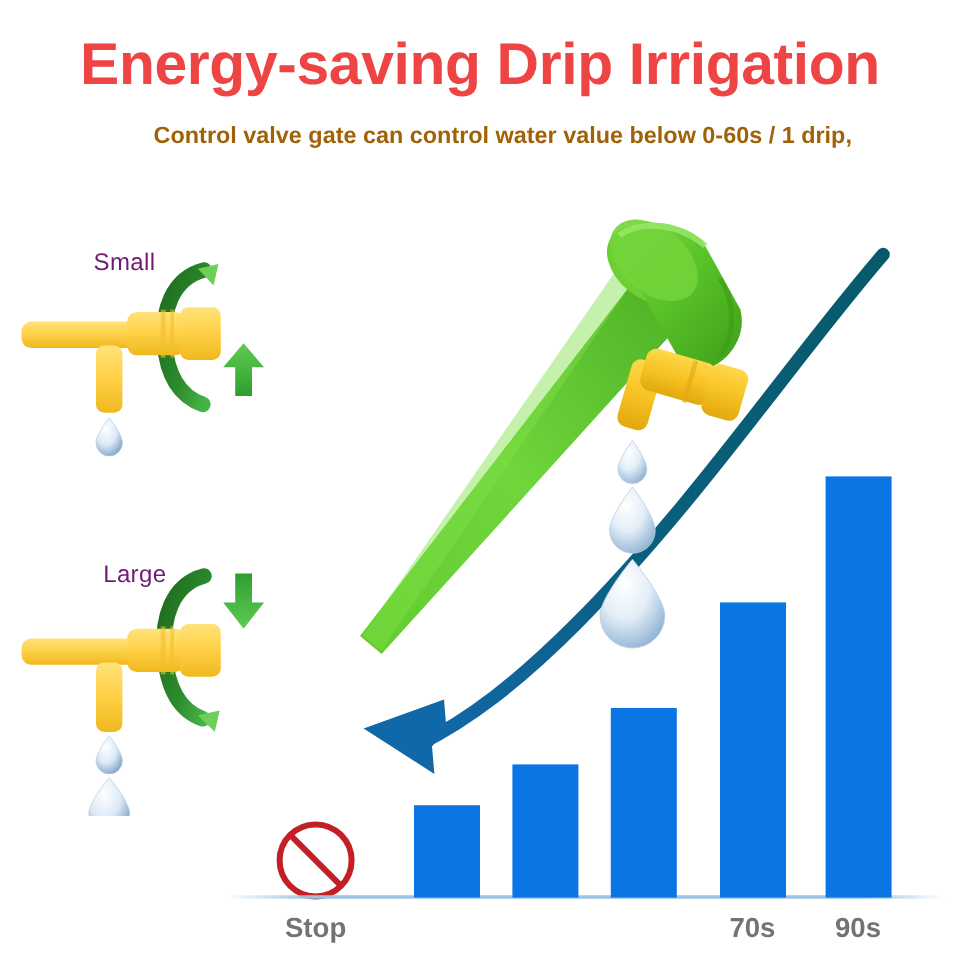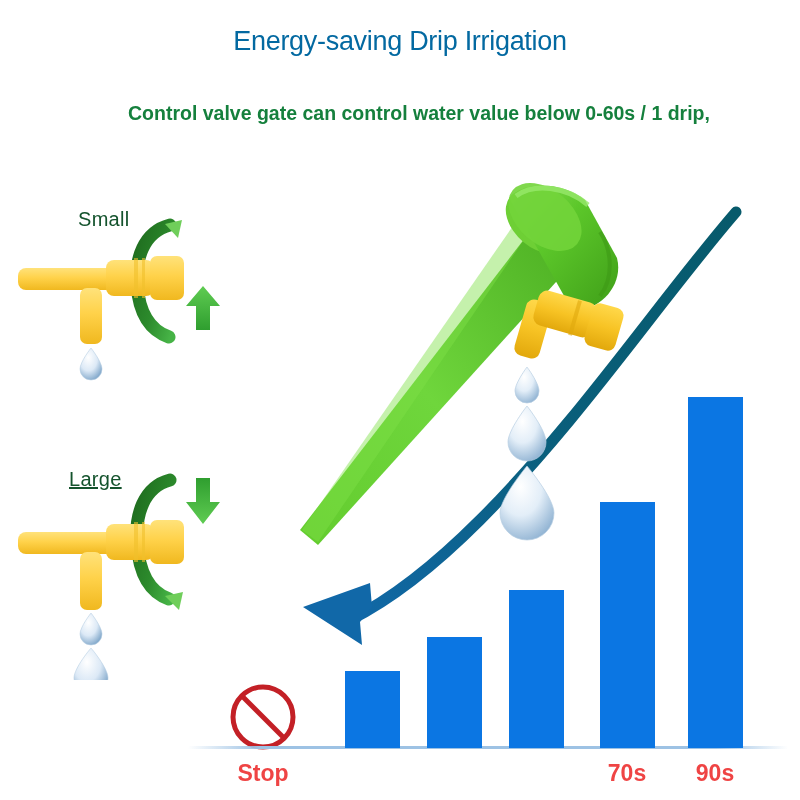--- a/index.html
+++ b/index.html
@@ -18,46 +18,46 @@
     overflow: hidden;
   }
 
   
   .title {
     position: absolute;
     left: 0;
     top: 26px;
     width: 800px;
     text-align: center;
-    font-size: 27px;
-    font-weight: normal;
+    font-size: 49px;
+    font-weight: bold;
     letter-spacing: -0.3px;
-    color: #0369a1;
+    color: #ef4444;
     font-family: "Liberation Sans", sans-serif;
   }
   .subtitle {
     position: absolute;
     left: 128px;
     top: 96px;
     width: 600px;
     font-size: 19.5px;
     font-weight: bold;
     line-height: 34px;
-    color: #15803d;
+    color: #a16207;
     font-family: "Liberation Sans", sans-serif;
   }
   .subtitle .line2 { display: block; }
 
   
   .valve-panel { position: absolute; }
   .valve-label {
     position: absolute;
     font-size: 20px;
     font-weight: normal;
-    color: #14532d;
+    color: #701a75;
     font-family: "Liberation Sans", sans-serif;
     letter-spacing: 0.3px;
   }
   .svg-layer { position: absolute; left: 0; top: 0; }
 
   
   .chart-area { position: absolute; left: 0; top: 0; }
   .axis-line {
     position: absolute;
     left: 188px;
@@ -70,21 +70,21 @@
   .bar {
     position: absolute;
     background: #0b76e3;
     bottom: 52px;
   }
   .x-label {
     position: absolute;
     top: 760px;
     font-size: 23px;
     font-weight: bold;
-    color: #ef4444;
+    color: #737373;
     text-align: center;
     font-family: "Liberation Sans", sans-serif;
   }
 </style>
 </head>
 <body>
 
 <div id="infographic">
 
   <div class="title">Energy-saving Drip Irrigation</div>
@@ -132,21 +132,21 @@
         <rect x="80" y="98" width="22" height="56" rx="7" fill="url(#ylw1)"></rect>
       </g>
 
       <path d="M196 140 L 196 116 L 186 116 L 203 96 L 220 116 L 210 116 L 210 140 Z" fill="url(#grnArr1)"></path>
 
       <path d="M91 158 C 91 158, 80 172, 80 179 A 11 11 0 0 0 102 179 C 102 172, 91 158, 91 158 Z" fill="url(#drop1)" stroke="#b7cfe3" stroke-width="0.6"></path>
     </svg>
   </div>
 
   <div class="valve-panel" style="left:0px; top:450px; width:280px; height:230px;">
-    <div class="valve-label" style="left:69px; top:18px;text-decoration:underline;">Large</div>
+    <div class="valve-label" style="left:86px; top:18px;">Large</div>
     <svg class="svg-layer" width="280" height="230" viewBox="0 0 280 230">
       <defs>
         <linearGradient id="ylw2" x1="0" y1="0" x2="0" y2="1">
           <stop offset="0%" stop-color="#ffe27a"></stop>
           <stop offset="45%" stop-color="#ffd24a"></stop>
           <stop offset="100%" stop-color="#f0b81f"></stop>
         </linearGradient>
         <linearGradient id="grnRing2" x1="0" y1="0" x2="1" y2="1">
           <stop offset="0%" stop-color="#1e6b1e"></stop>
           <stop offset="60%" stop-color="#2c8a2c"></stop>

